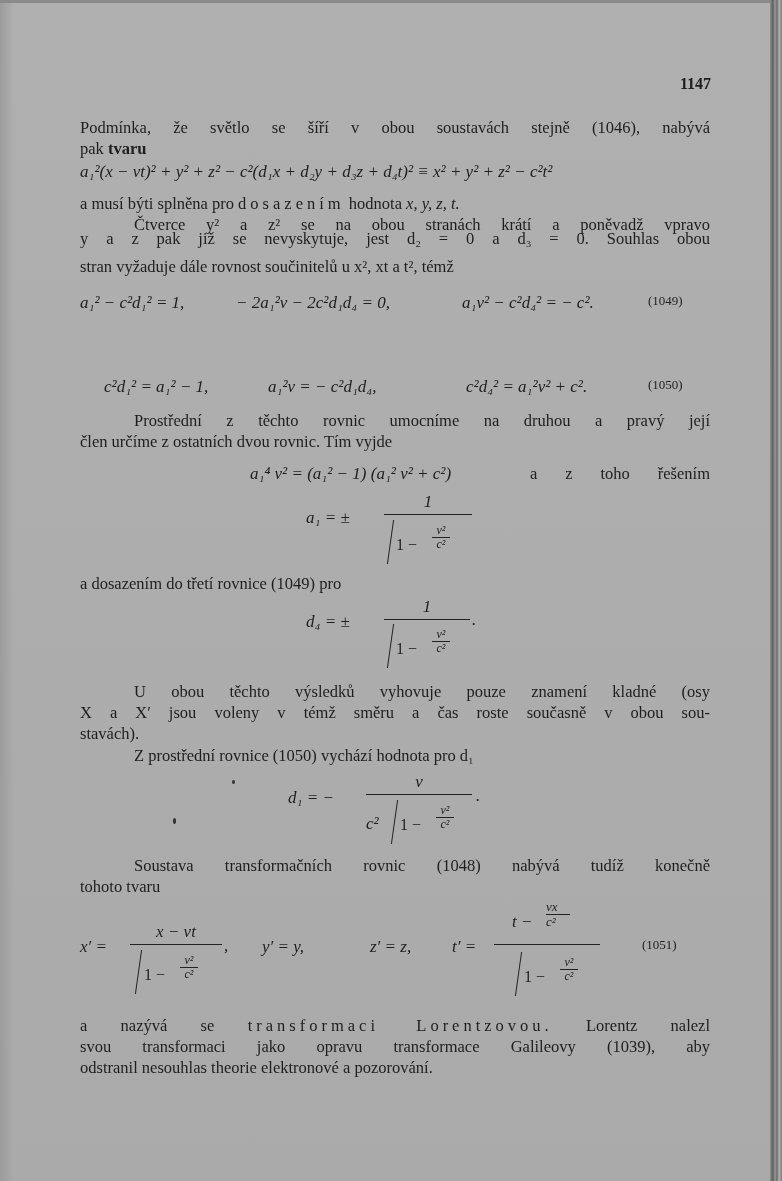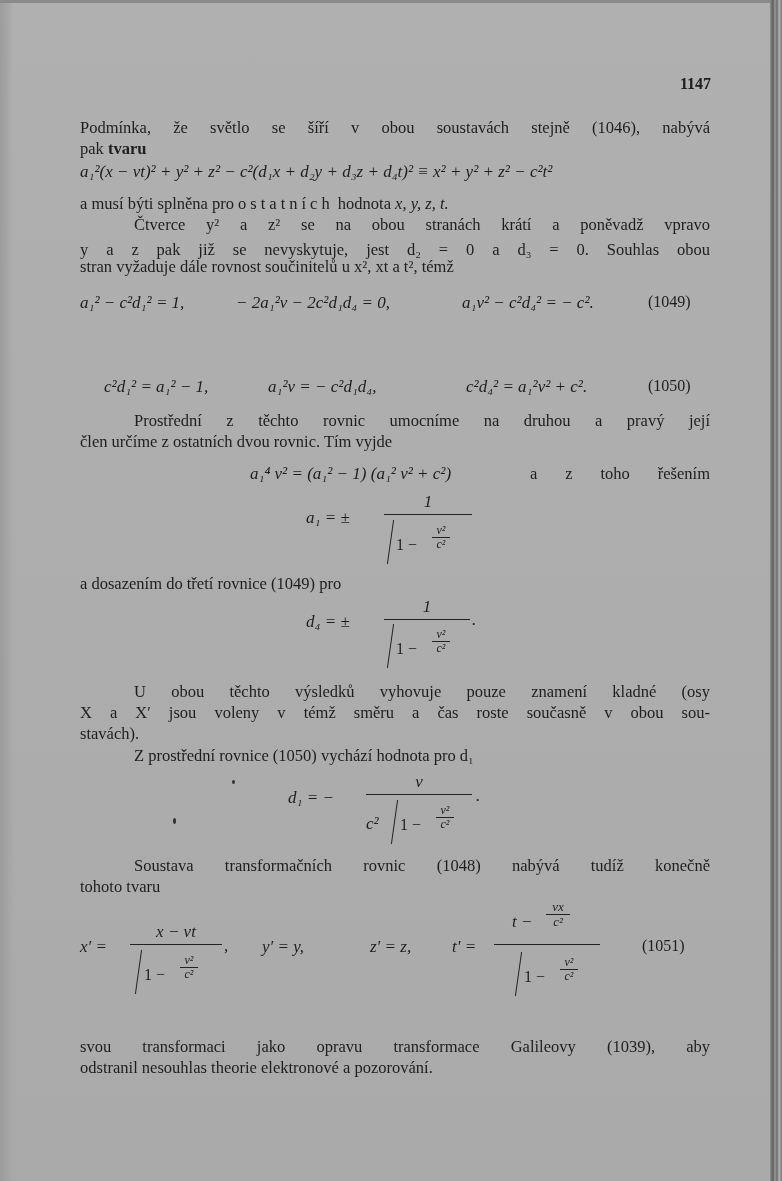--- a/index.html
+++ b/index.html
@@ -30,21 +30,21 @@
   }
   .ln {
     position: absolute; left: 80px; font-size: 16.5px; white-space: nowrap; line-height: 20px; text-align: right;
   }
   .ind { left: 134px; }
   .just { width: 630px; text-align: justify; text-align-last: justify; }
   .just.ind { width: 576px; }
   .eq {
     position: absolute; font-size: 17px; font-style: italic; white-space: nowrap; line-height: 20px; text-align: center;
   }
-  .eqno { position: absolute; font-size: 16px; white-space: nowrap; }
+  .eqno { position: absolute; font-size: 13px; white-space: nowrap; }
   .sp { letter-spacing: 4px; }
   i { }
   .frac {
     position: absolute; font-style: italic; font-size: 17px; text-align: center;
   }
   .frac .num { display: block; }
   .frac .bar { display: block; border-top: 1.5px solid #222; margin-top: 2px; }
   .rad { position: absolute; font-size: 16px; font-style: normal; white-space: nowrap; }
   .rad .sym {
     position: absolute; left: 0; top: 0; width: 10px; height: 44px;
@@ -62,24 +62,24 @@
 
 <div class="page">
 
   <div class="pageno">1147</div>
 
   <div class="ln just" style="top:118px">Podmínka, že světlo se šíří v obou soustavách stejně (1046), nabývá</div>
   <div class="ln" style="top:139px"><span>pak </span><b>tvaru</b></div>
 
   <div class="eq" style="left:80px; top:162px">a₁²(x − vt)² + y² + z² − c²(d₁x + d₂y + d₃z + d₄t)² ≡ x² + y² + z² − c²t²</div>
 
-  <div class="ln" style="top:194px"><span>a musí býti splněna pro </span><span class="sp">ostatních</span><span> hodnota </span><i>x, y, z, t.</i></div>
+  <div class="ln" style="top:194px"><span>a musí býti splněna pro </span><span class="sp">dosazením</span><span> hodnota </span><i>x, y, z, t.</i></div>
 
   <div class="ln just ind" style="top:215px">Čtverce y² a z² se na obou stranách krátí a poněvadž vpravo</div>
-  <div class="ln just" style="top:240px">y a z pak již se nevyskytuje, jest d₂ = 0 a d₃ = 0. Souhlas obou</div>
+  <div class="ln just" style="top:229px">y a z pak již se nevyskytuje, jest d₂ = 0 a d₃ = 0. Souhlas obou</div>
   <div class="ln" style="top:257px">stran vyžaduje dále rovnost součinitelů u x², xt a t², témž</div>
 
   <div class="eq" style="left:80px; top:293px">a₁² − c²d₁² = 1,</div>
   <div class="eq" style="left:236px; top:293px">− 2a₁²v − 2c²d₁d₄ = 0,</div>
   <div class="eq" style="left:462px; top:293px">a₁v² − c²d₄² = − c².</div>
   <div class="eqno" style="left:648px; top:293px">(1049)</div>
 
 
   <div class="eq" style="left:104px; top:377px">c²d₁² = a₁² − 1,</div>
   <div class="eq" style="left:268px; top:377px">a₁²v = − c²d₁d₄,</div>
@@ -150,34 +150,35 @@
     <span class="small" style="left:52px; top:4px; width:18px"><span>v²</span><span class="b">c²</span></span>
   </div>
 
   <div class="eq" style="left:262px; top:937px">y′ = y,</div>
   <div class="eq" style="left:370px; top:937px">z′ = z,</div>
 
   <div class="eq" style="left:452px; top:937px">t′ =</div>
   <div class="frac" style="left:494px; top:900px; width:106px">
     <span class="num" style="position:relative; height:36px">
       <span style="position:absolute; left:18px; top:12px">t −</span>
-      <span class="small" style="position:absolute; left:52px; top:0; width:24px; font-size:13px; line-height:14px; text-align:center">
+      <span class="small" style="position:absolute; left:52px; top:0; width:24px; font-size:13px; line-height:14px; text-align:left">
           <span style="display:block">vx</span>
           <span style="display:block; border-top:1px solid #222">c²</span>
         </span>
     </span>
     <span class="bar" style="margin-top:8px"></span>
   </div>
   <div class="rad" style="left:508px; top:952px; width:92px; height:50px">
     <span class="sym"></span>
     <span style="position:absolute; left:16px; top:16px">1 −</span>
     <span class="small" style="left:52px; top:4px; width:18px"><span>v²</span><span class="b">c²</span></span>
   </div>
   <div class="eqno" style="left:642px; top:937px">(1051)</div>
 
+  <div class="ln just" style="top:1016px"><span>a nazývá se </span><span class="sp">transformaci Lorentzovou.</span><span> Lorentz nalezl</span></div>
   <div class="ln just" style="top:1037px">svou transformaci jako opravu transformace Galileovy (1039), aby</div>
   <div class="ln" style="top:1058px">odstranil nesouhlas theorie elektronové a pozorování.</div>
 
   <div class="spot" style="left:232px; top:780px; width:3px; height:4px"></div>
   <div class="spot" style="left:173px; top:818px; width:3px; height:6px"></div>
 </div>
 
 <div class="edge"></div>
 
 </body></html>

